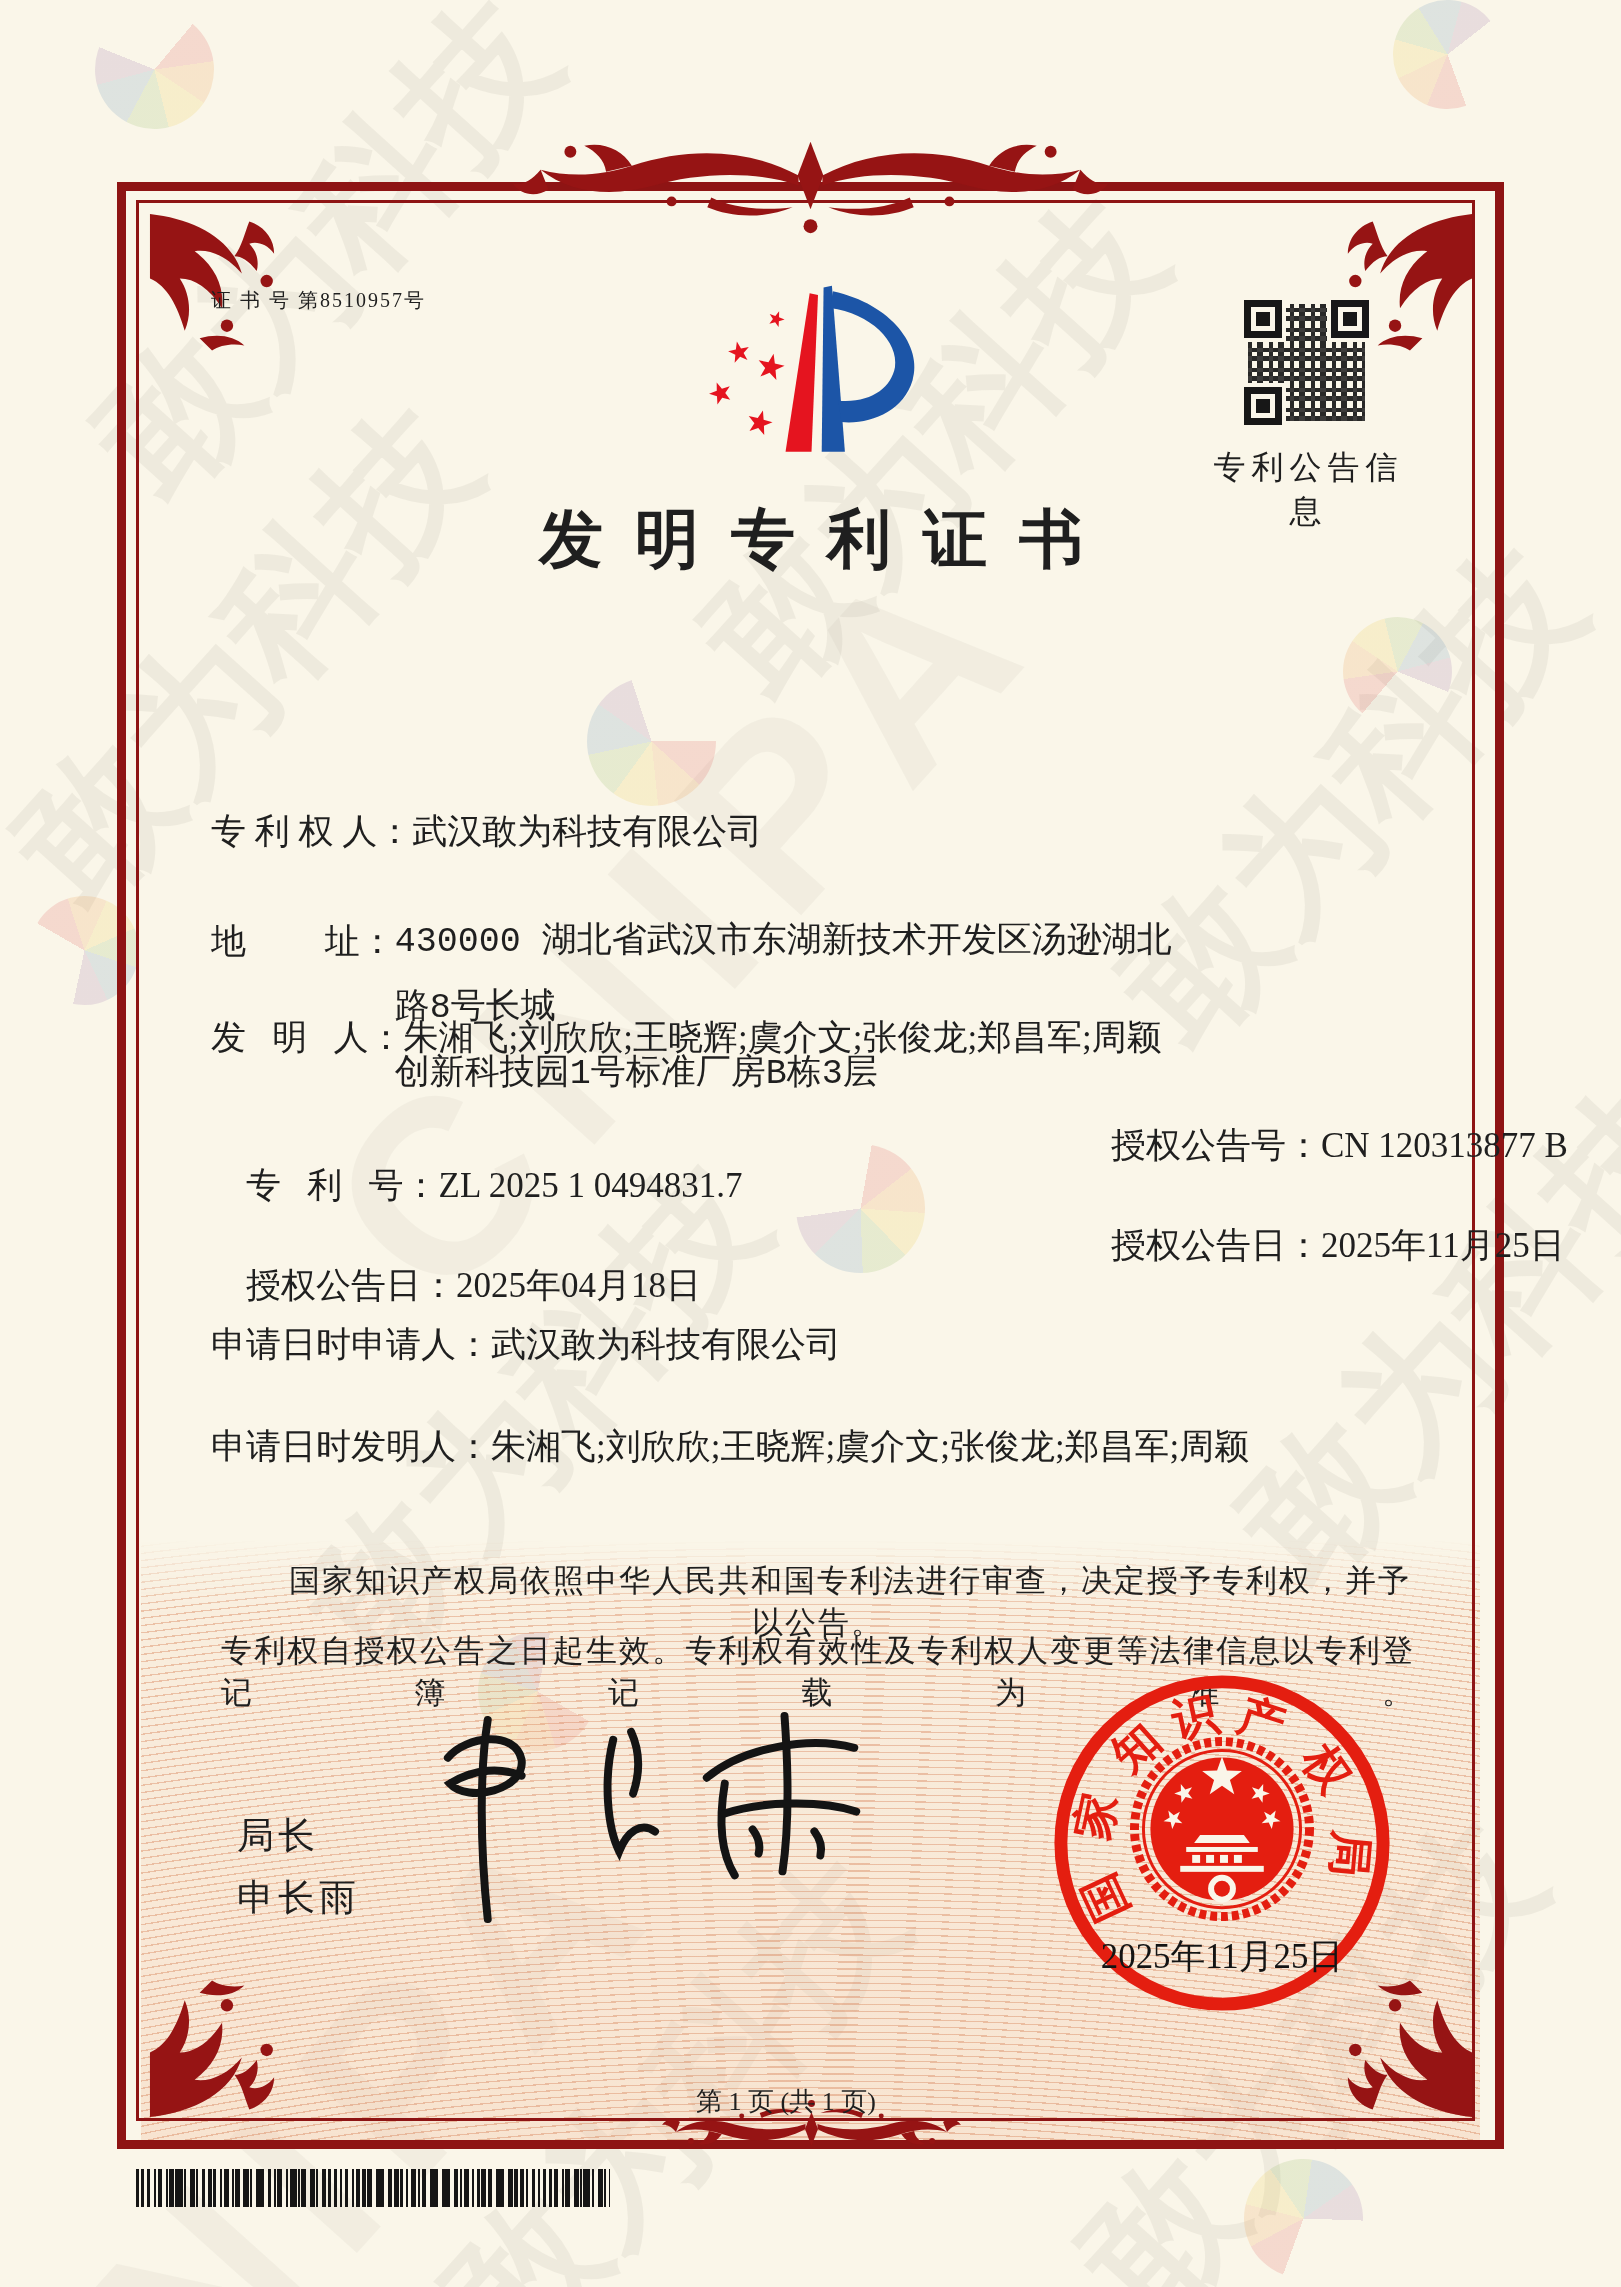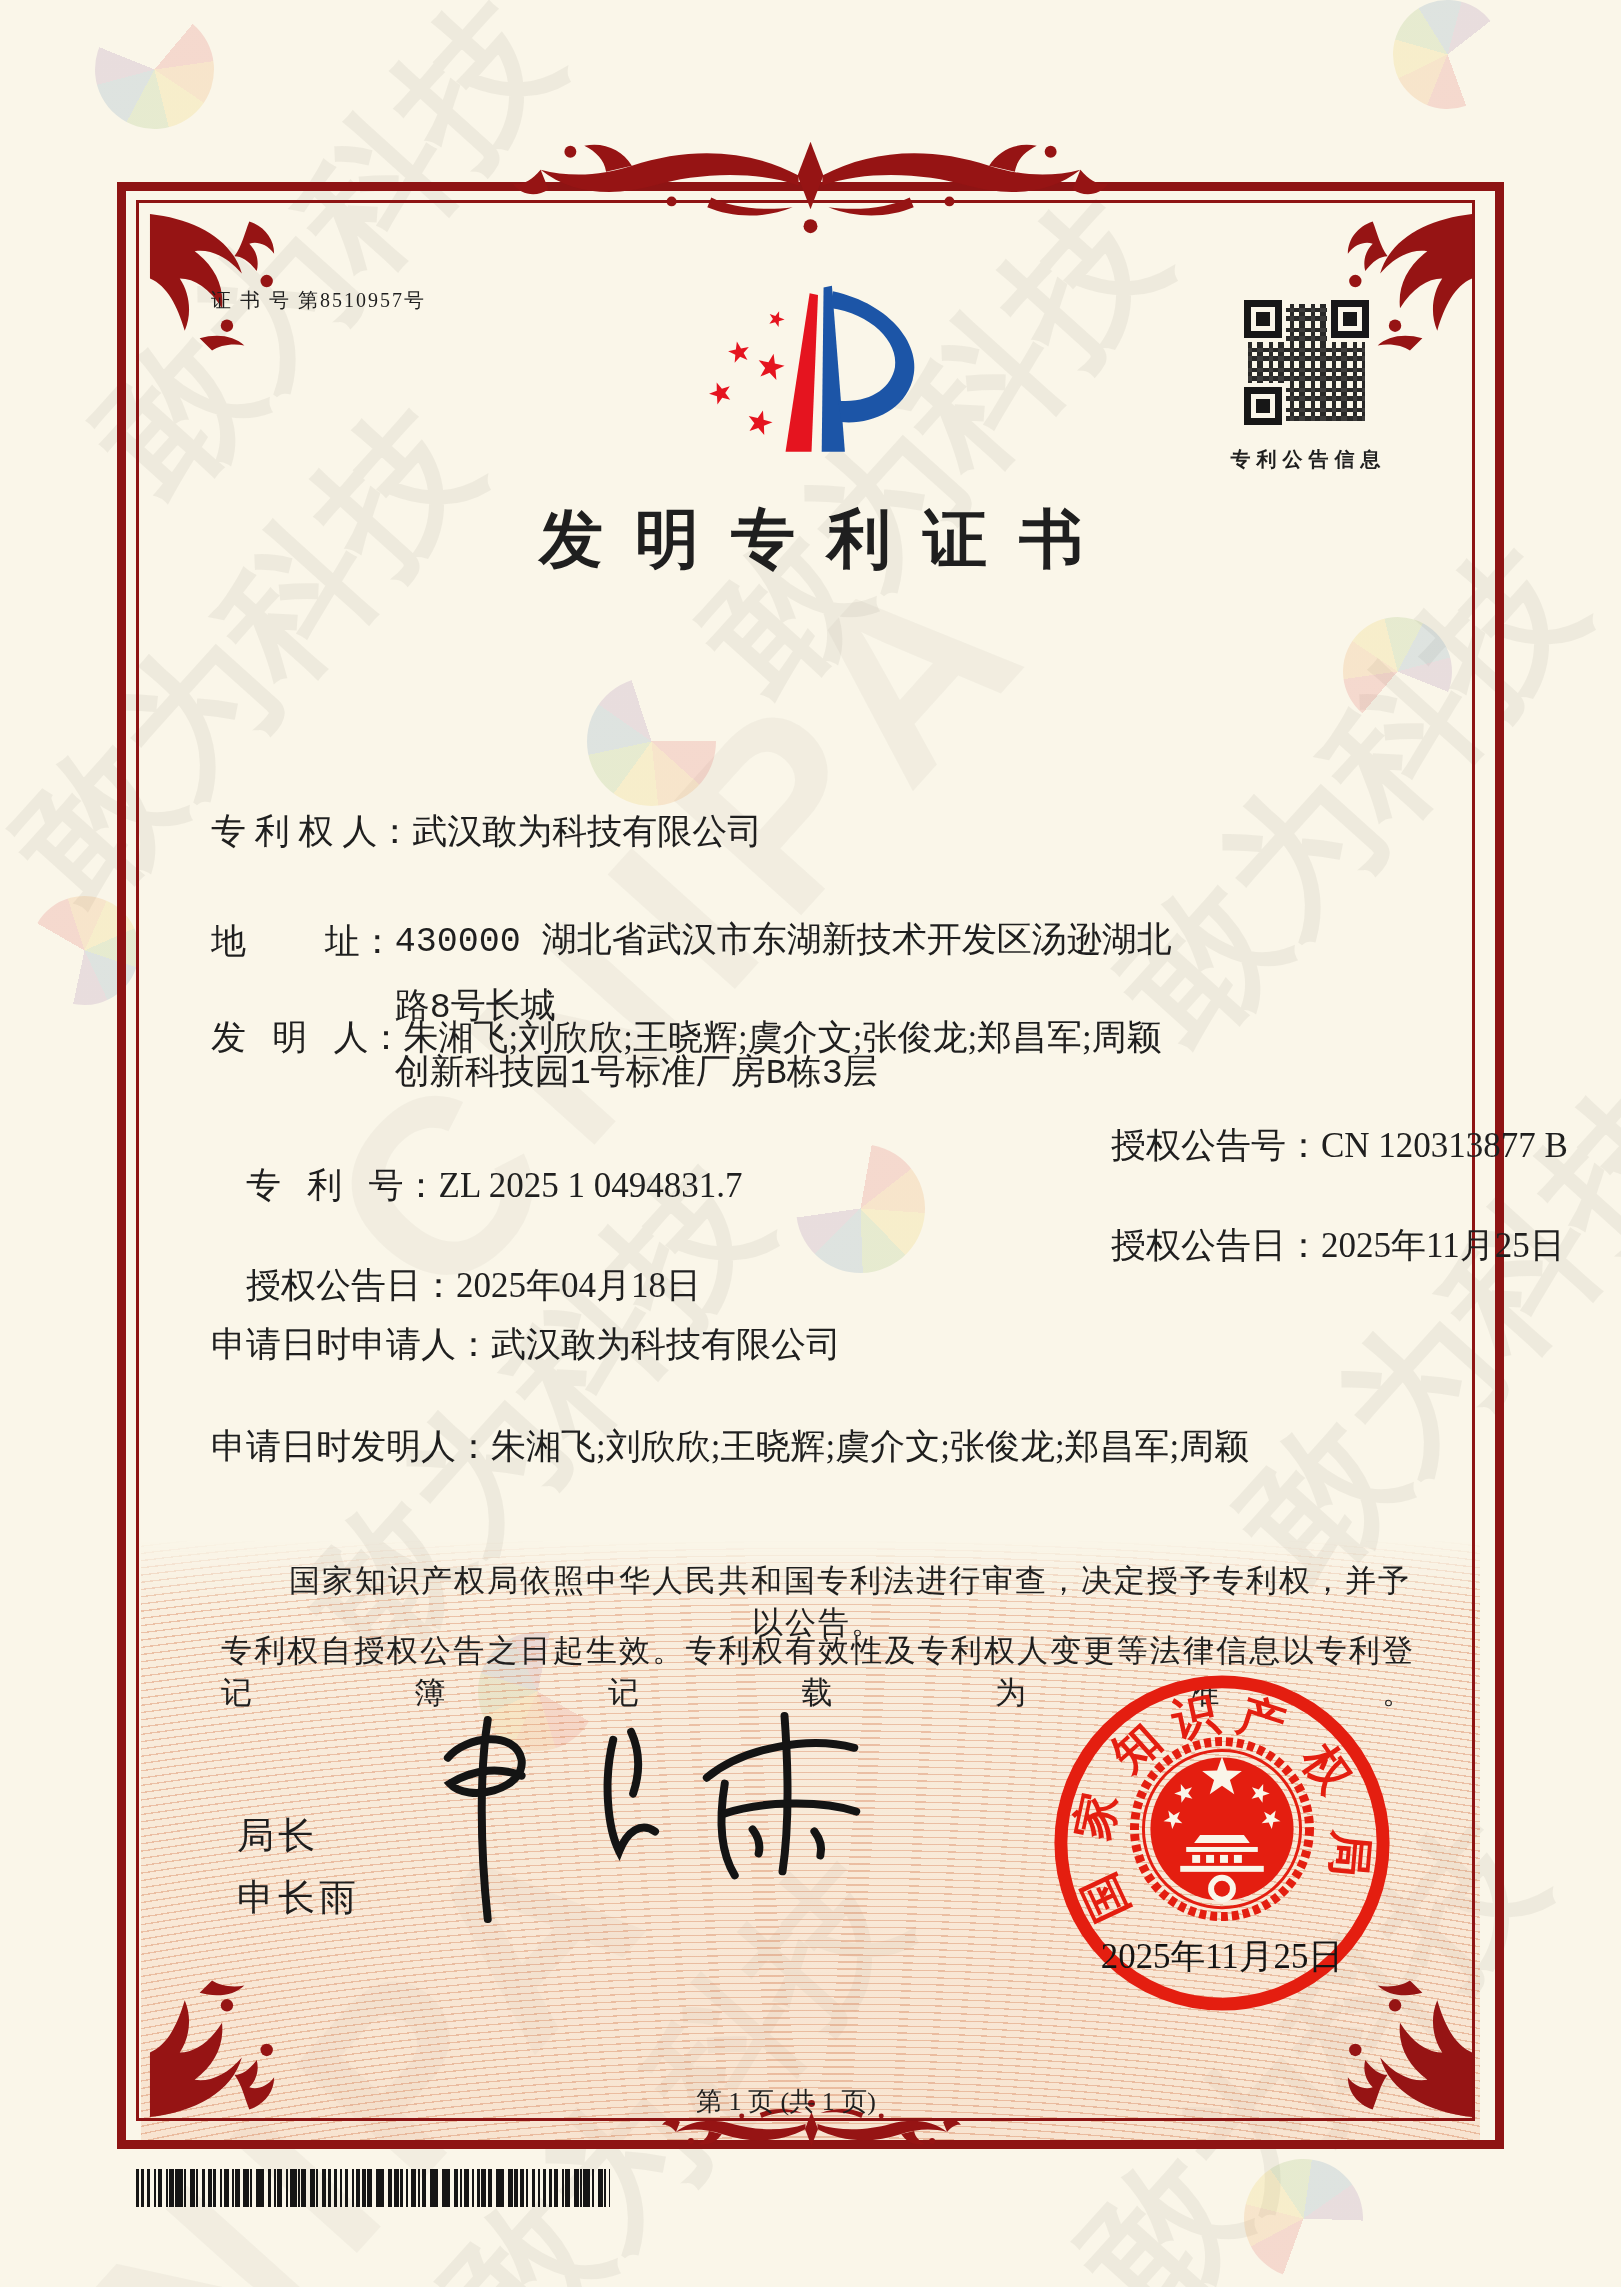--- a/index.html
+++ b/index.html
@@ -47,21 +47,21 @@
   .qr-mod{position:absolute;inset:4px;
     background-image:
       repeating-linear-gradient(0deg,#171717 0 5px,transparent 5px 9px,#171717 9px 13px,transparent 13px 20px),
       repeating-linear-gradient(90deg,#171717 0 4px,transparent 4px 9px,#171717 9px 15px,transparent 15px 21px);
     background-blend-mode:screen;opacity:.92;}
   .qr-f{position:absolute;width:24px;height:24px;border:7px solid #171717;background:#faf6e9;
     box-shadow:0 0 0 4px #faf6e9;}
   .qr-f::after{content:"";position:absolute;left:5px;top:5px;width:14px;height:14px;background:#171717;}
   .qr-f.tl{left:0;top:0;} .qr-f.tr{right:0;top:0;} .qr-f.bl{left:0;bottom:0;}
   .qr-caption{position:absolute;left:1199px;top:446px;width:219px;text-align:center;
-    font-size:20px;font-weight:700;letter-spacing:6px;}
+    font-size:32px;font-weight:400;letter-spacing:6px;}
   .title{position:absolute;left:0;top:496px;width:100%;text-align:center;
     font-size:64px;font-weight:700;letter-spacing:32px;text-indent:32px;}
   
   .row{position:absolute;left:211px;font-size:35px;white-space:pre;}
   .flabel{white-space:pre;}
   .fvalue{white-space:pre;}
   .addr-val{display:inline-block;vertical-align:top;white-space:normal;
     max-width:806px;line-height:66px;font-family:Liberation Mono, monospace;}
   .col2{position:absolute;left:900px;top:0;}
   .r1{top:671px;} .r2{top:808px;} .r3{top:909px;line-height:66px;}

